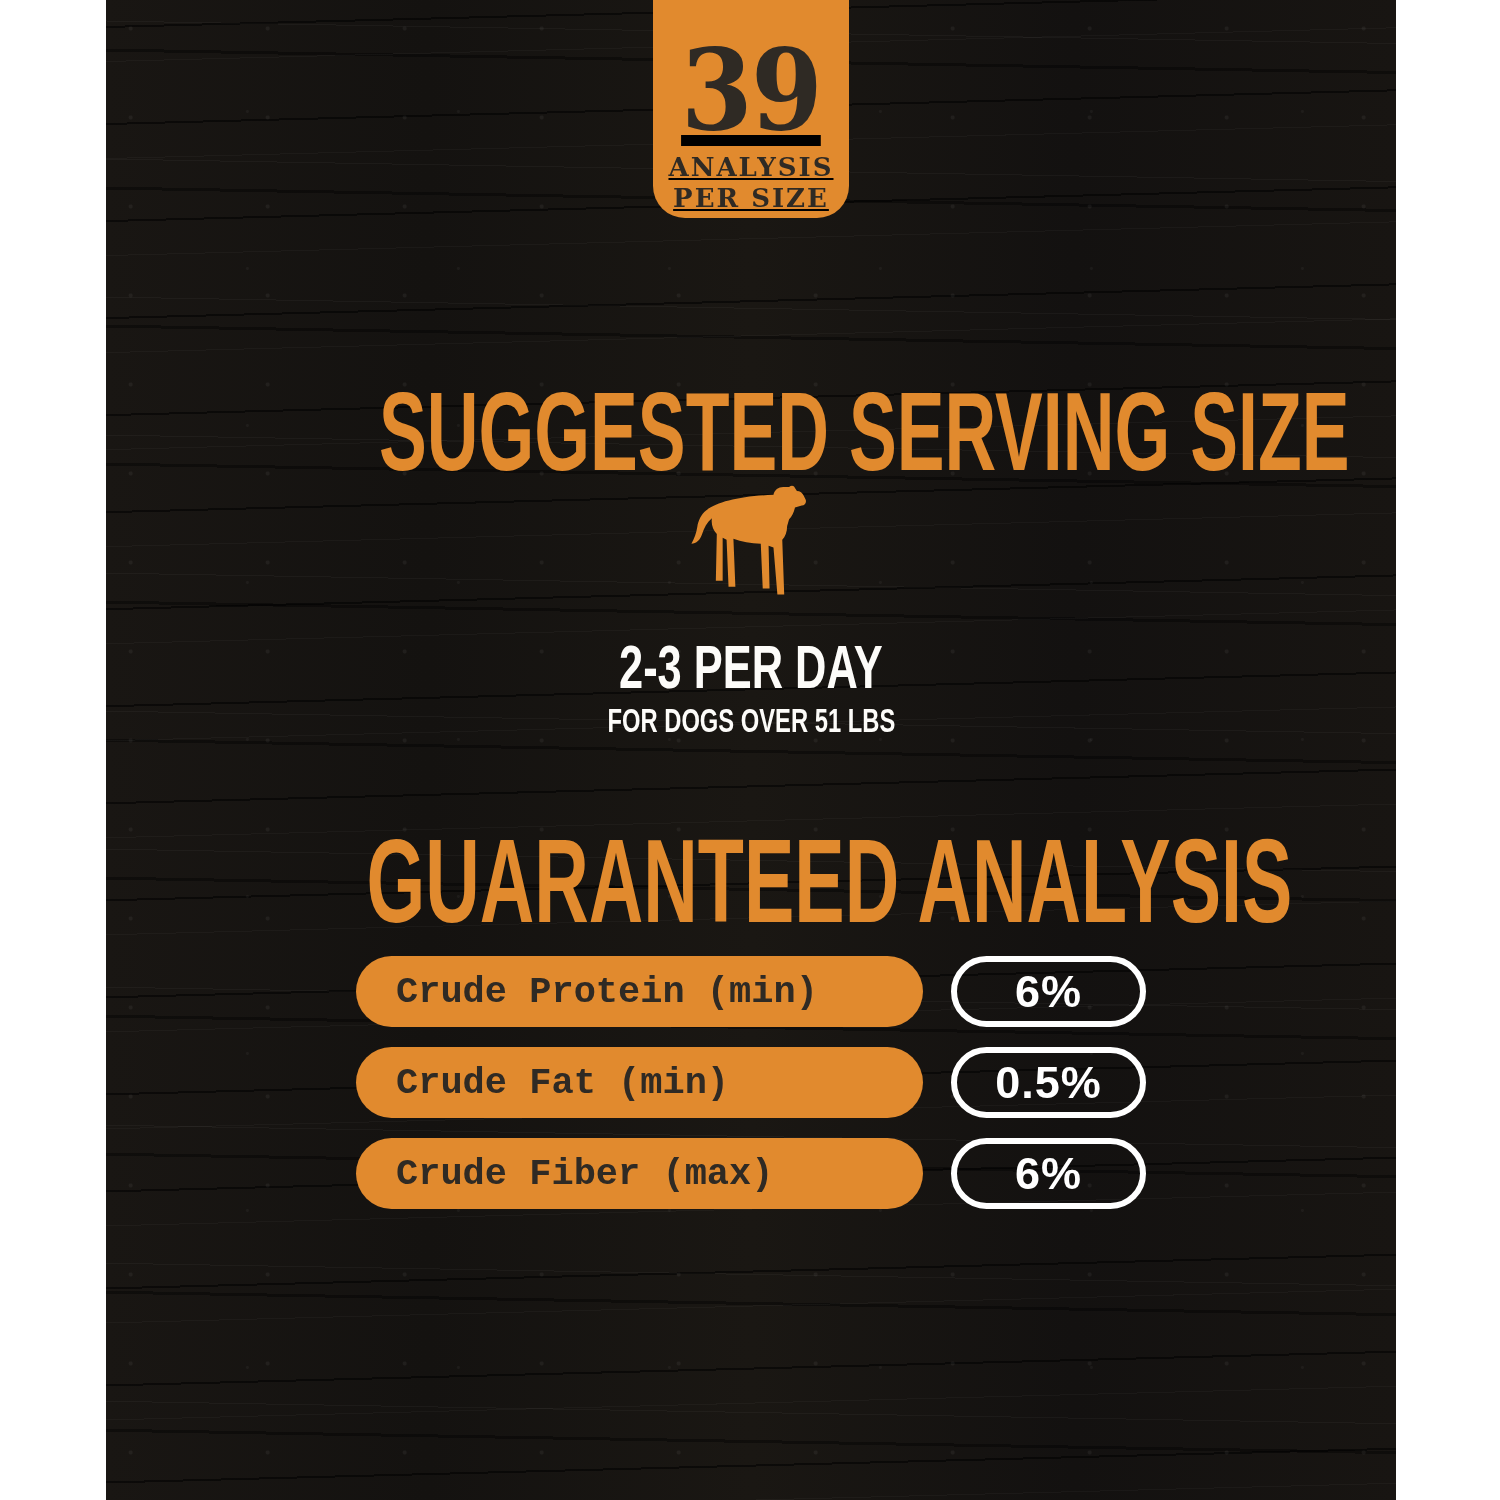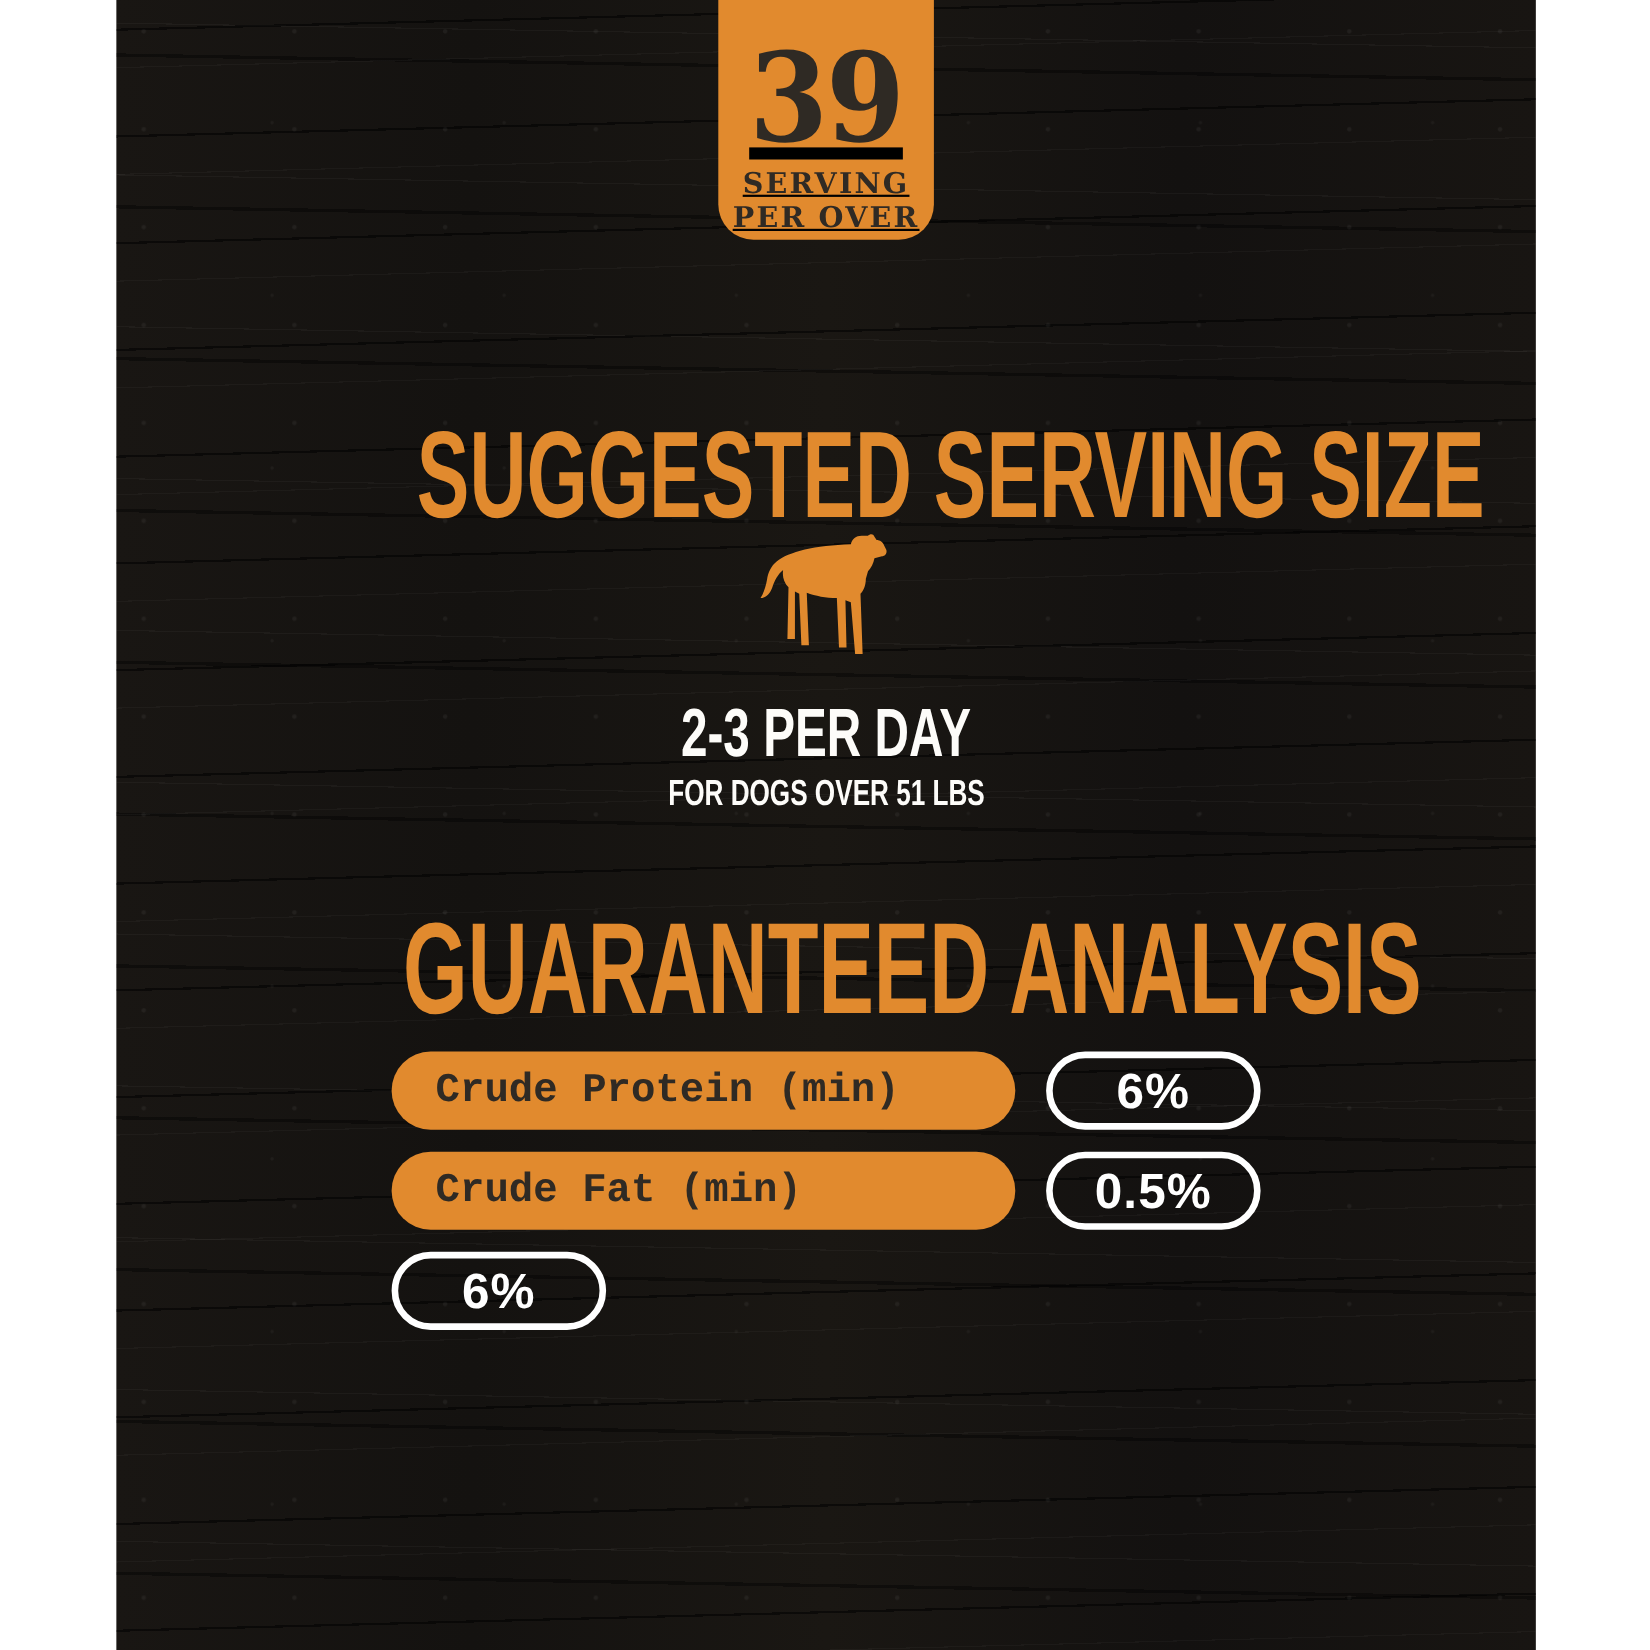--- a/index.html
+++ b/index.html
@@ -87,22 +87,22 @@
   .value-pill span{font-weight:bold;font-size:45px;color:#ffffff;letter-spacing:1px;}
 </style>
 </head>
 <body>
 
 <div class="board">
 
   <div class="badge">
     <span class="badge-number">39</span>
     <span class="badge-caption">
-      <span>SERVING</span><br>
-      <span>PER OVER</span>
+      <span>ANALYSIS</span><br>
+      <span>PER SIZE</span>
     </span>
   </div>
 
   <div class="section-title serving-title">
     <span class="display">SUGGESTED SERVING SIZE</span>
   </div>
 
   <div class="dogs">
 
 
@@ -143,20 +143,23 @@
     <div class="row">
       <div class="label-pill">
         <span>Crude Fat (min)</span>
       </div>
       <div class="value-pill">
         <span>0.5%</span>
       </div>
     </div>
 
     <div class="row">
+      <div class="label-pill">
+        <span>Crude Fiber (max)</span>
+      </div>
       <div class="value-pill">
         <span>6%</span>
       </div>
     </div>
 
 
   </div>
 
 </div>
 

